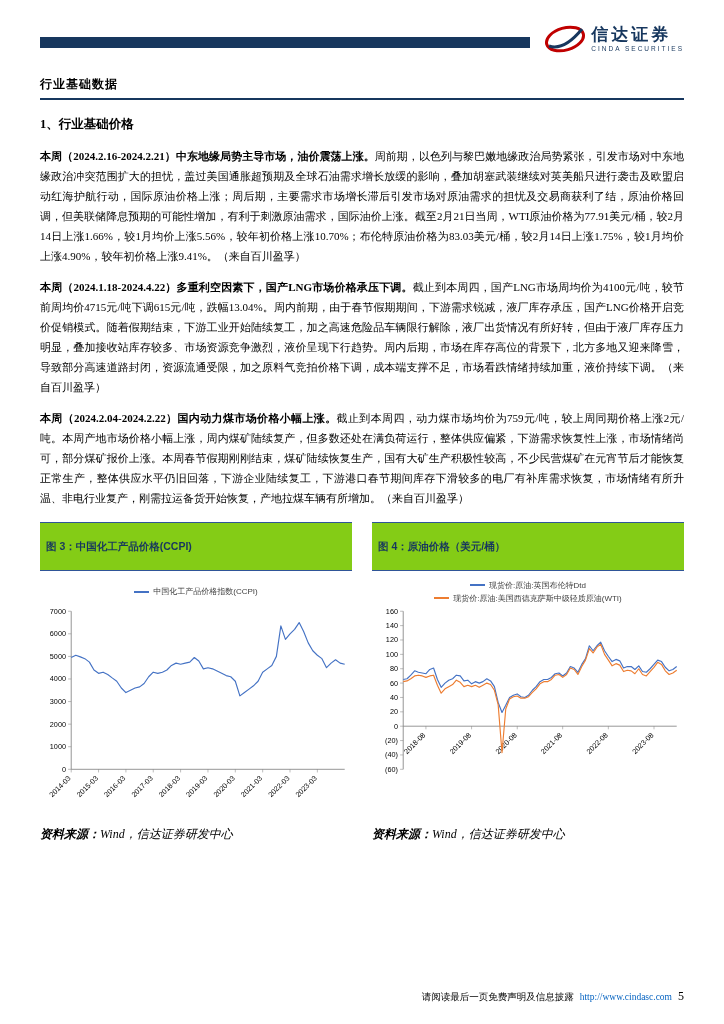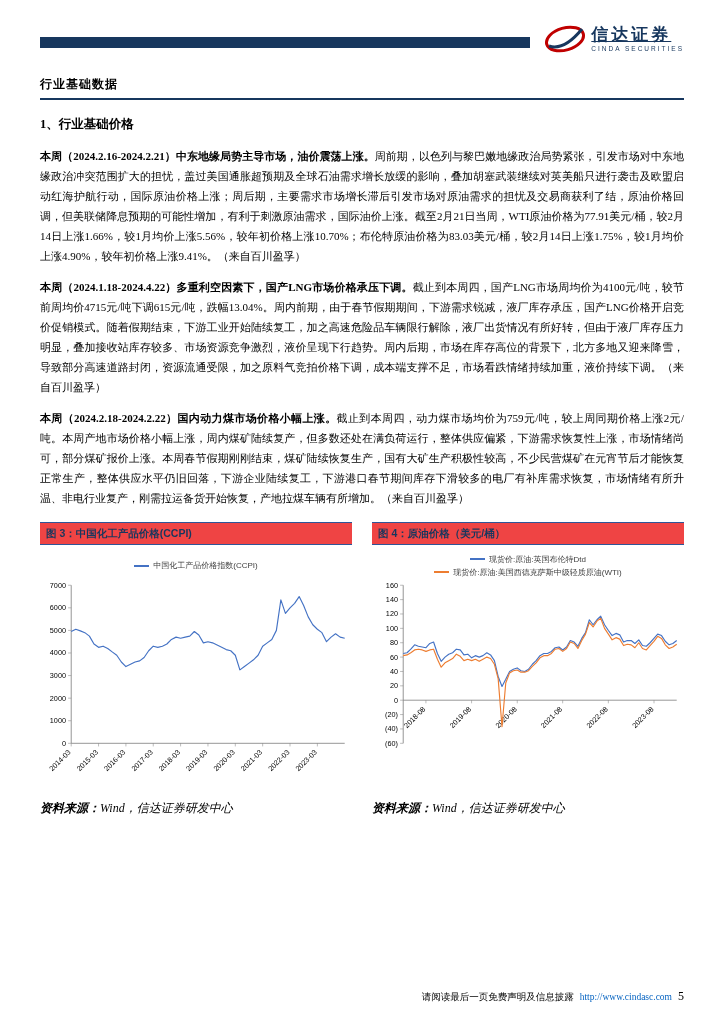--- a/index.html
+++ b/index.html
@@ -8,36 +8,36 @@
     width:724px; height:1024px;
     font-family:"Liberation Serif","DejaVu Serif",serif;
     color:#000;
   }
   .page { position:relative; width:724px; height:1024px; overflow:hidden; background:#fff; }
   .content { padding:22px 40px 0 40px; }
 
   .header-row { display:flex; align-items:center; }
   .top-bar { flex:1; height:11px; background:#17375E; margin-right:14px; margin-top:6px; }
   .logo { display:flex; align-items:center; gap:5px; flex:none; }
-  .logo-text .cn { font-family:"Liberation Sans",sans-serif; font-weight:bold; font-size:17px; color:#17375E; letter-spacing:3px; line-height:1.05;text-decoration:underline; }
+  .logo-text .cn { font-family:"Liberation Sans",sans-serif; font-weight:bold; font-size:17px; color:#17375E; letter-spacing:3px; line-height:1.05; }
   .logo-text .en { font-family:"Liberation Sans",sans-serif; font-size:6.5px; color:#17375E; letter-spacing:2px; margin-top:2px; }
 
   .section-title { font-family:"Liberation Sans",sans-serif; font-weight:bold; font-size:12px; margin-top:20px; letter-spacing:1px; }
   .section-rule { border:none; border-top:2px solid #17375E; margin:5px 0 16px 0; }
   .subsection-title { font-size:12.5px; font-weight:bold; margin-bottom:13px; }
 
   .para { font-size:11px; line-height:1.82; text-align:justify; margin-bottom:11px; }
   .para b { font-weight:bold; }
 
   .figs { display:flex; gap:20px; margin-top:14px; }
   .fig { flex:1; min-width:0; display:flex; flex-direction:column; }
   .fig-title {
-    background:#ef4444; color:#17375E;
+    background:#84cc16; color:#17375E;
     font-family:"Liberation Sans",sans-serif; font-weight:bold; font-size:10.5px;
-    padding:4px 6px; line-height:1.25;
+    padding:17px 6px; line-height:1.25;
     border-top:1.5px solid #2F5597; border-bottom:1.5px solid #2F5597;
   }
   .chart-box { padding-top:7px; }
   .legend {
     height:27px; display:flex; flex-direction:column; align-items:center; justify-content:center;
     gap:2px; font-family:"Liberation Sans",sans-serif; font-size:8px; color:#404040;
   }
   .legend-item { display:flex; align-items:center; gap:4px; white-space:nowrap; }
   .swatch { width:15px; height:2px; flex:none; display:inline-block; }
   svg.plot { width:100%; display:block; }
@@ -71,21 +71,21 @@
 
     <div class="section-title">行业基础数据</div>
     <hr class="section-rule">
 
     <div class="subsection-title">1、行业基础价格</div>
 
     <p class="para"><b>本周（2024.2.16-2024.2.21）中东地缘局势主导市场，油价震荡上涨。</b><span>周前期，以色列与黎巴嫩地缘政治局势紧张，引发市场对中东地缘政治冲突范围扩大的担忧，盖过美国通胀超预期及全球石油需求增长放缓的影响，叠加胡塞武装继续对英美船只进行袭击及欧盟启动红海护航行动，国际原油价格上涨；周后期，主要需求市场增长滞后引发市场对原油需求的担忧及交易商获利了结，原油价格回调，但美联储降息预期的可能性增加，有利于刺激原油需求，国际油价上涨。截至2月21日当周，WTI原油价格为77.91美元/桶，较2月14日上涨1.66%，较1月均价上涨5.56%，较年初价格上涨10.70%；布伦特原油价格为83.03美元/桶，较2月14日上涨1.75%，较1月均价上涨4.90%，较年初价格上涨9.41%。（来自百川盈孚）</span></p>
 
     <p class="para"><b>本周（2024.1.18-2024.4.22）多重利空因素下，国产LNG市场价格承压下调。</b><span>截止到本周四，国产LNG市场周均价为4100元/吨，较节前周均价4715元/吨下调615元/吨，跌幅13.04%。周内前期，由于春节假期期间，下游需求锐减，液厂库存承压，国产LNG价格开启竞价促销模式。随着假期结束，下游工业开始陆续复工，加之高速危险品车辆限行解除，液厂出货情况有所好转，但由于液厂库存压力明显，叠加接收站库存较多、市场资源竞争激烈，液价呈现下行趋势。周内后期，市场在库存高位的背景下，北方多地又迎来降雪，导致部分高速道路封闭，资源流通受限，加之原料气竞拍价格下调，成本端支撑不足，市场看跌情绪持续加重，液价持续下调。（来自百川盈孚）</span></p>
 
-    <p class="para"><b>本周（2024.2.18-2024.2.22）国内动力煤市场价格小幅上涨。</b><span>截止到本周四，动力煤市场均价为759元/吨，较上周同期价格上涨2元/吨。本周产地市场价格小幅上涨，周内煤矿陆续复产，但多数还处在满负荷运行，整体供应偏紧，下游需求恢复性上涨，市场情绪尚可，部分煤矿报价上涨。本周春节假期刚刚结束，煤矿陆续恢复生产，国有大矿生产积极性较高，不少民营煤矿在元宵节后才能恢复正常生产，整体供应水平仍旧回落，下游企业陆续复工，下游港口春节期间库存下滑较多的电厂有补库需求恢复，市场情绪有所升温、非电行业复产，刚需拉运备货开始恢复，产地拉煤车辆有所增加。（来自百川盈孚）</span></p>
+    <p class="para"><b>本周（2024.2.04-2024.2.22）国内动力煤市场价格小幅上涨。</b><span>截止到本周四，动力煤市场均价为759元/吨，较上周同期价格上涨2元/吨。本周产地市场价格小幅上涨，周内煤矿陆续复产，但多数还处在满负荷运行，整体供应偏紧，下游需求恢复性上涨，市场情绪尚可，部分煤矿报价上涨。本周春节假期刚刚结束，煤矿陆续恢复生产，国有大矿生产积极性较高，不少民营煤矿在元宵节后才能恢复正常生产，整体供应水平仍旧回落，下游企业陆续复工，下游港口春节期间库存下滑较多的电厂有补库需求恢复，市场情绪有所升温、非电行业复产，刚需拉运备货开始恢复，产地拉煤车辆有所增加。（来自百川盈孚）</span></p>
 
     <div class="figs">
 
       <div class="fig">
         <div class="fig-title">图 3：中国化工产品价格(CCPI)</div>
         <div class="chart-box">
           <div class="legend">
               <div class="legend-item">
                 <span class="swatch" style="background: rgb(68, 114, 196);"></span>
                 <span>中国化工产品价格指数(CCPI)</span>

